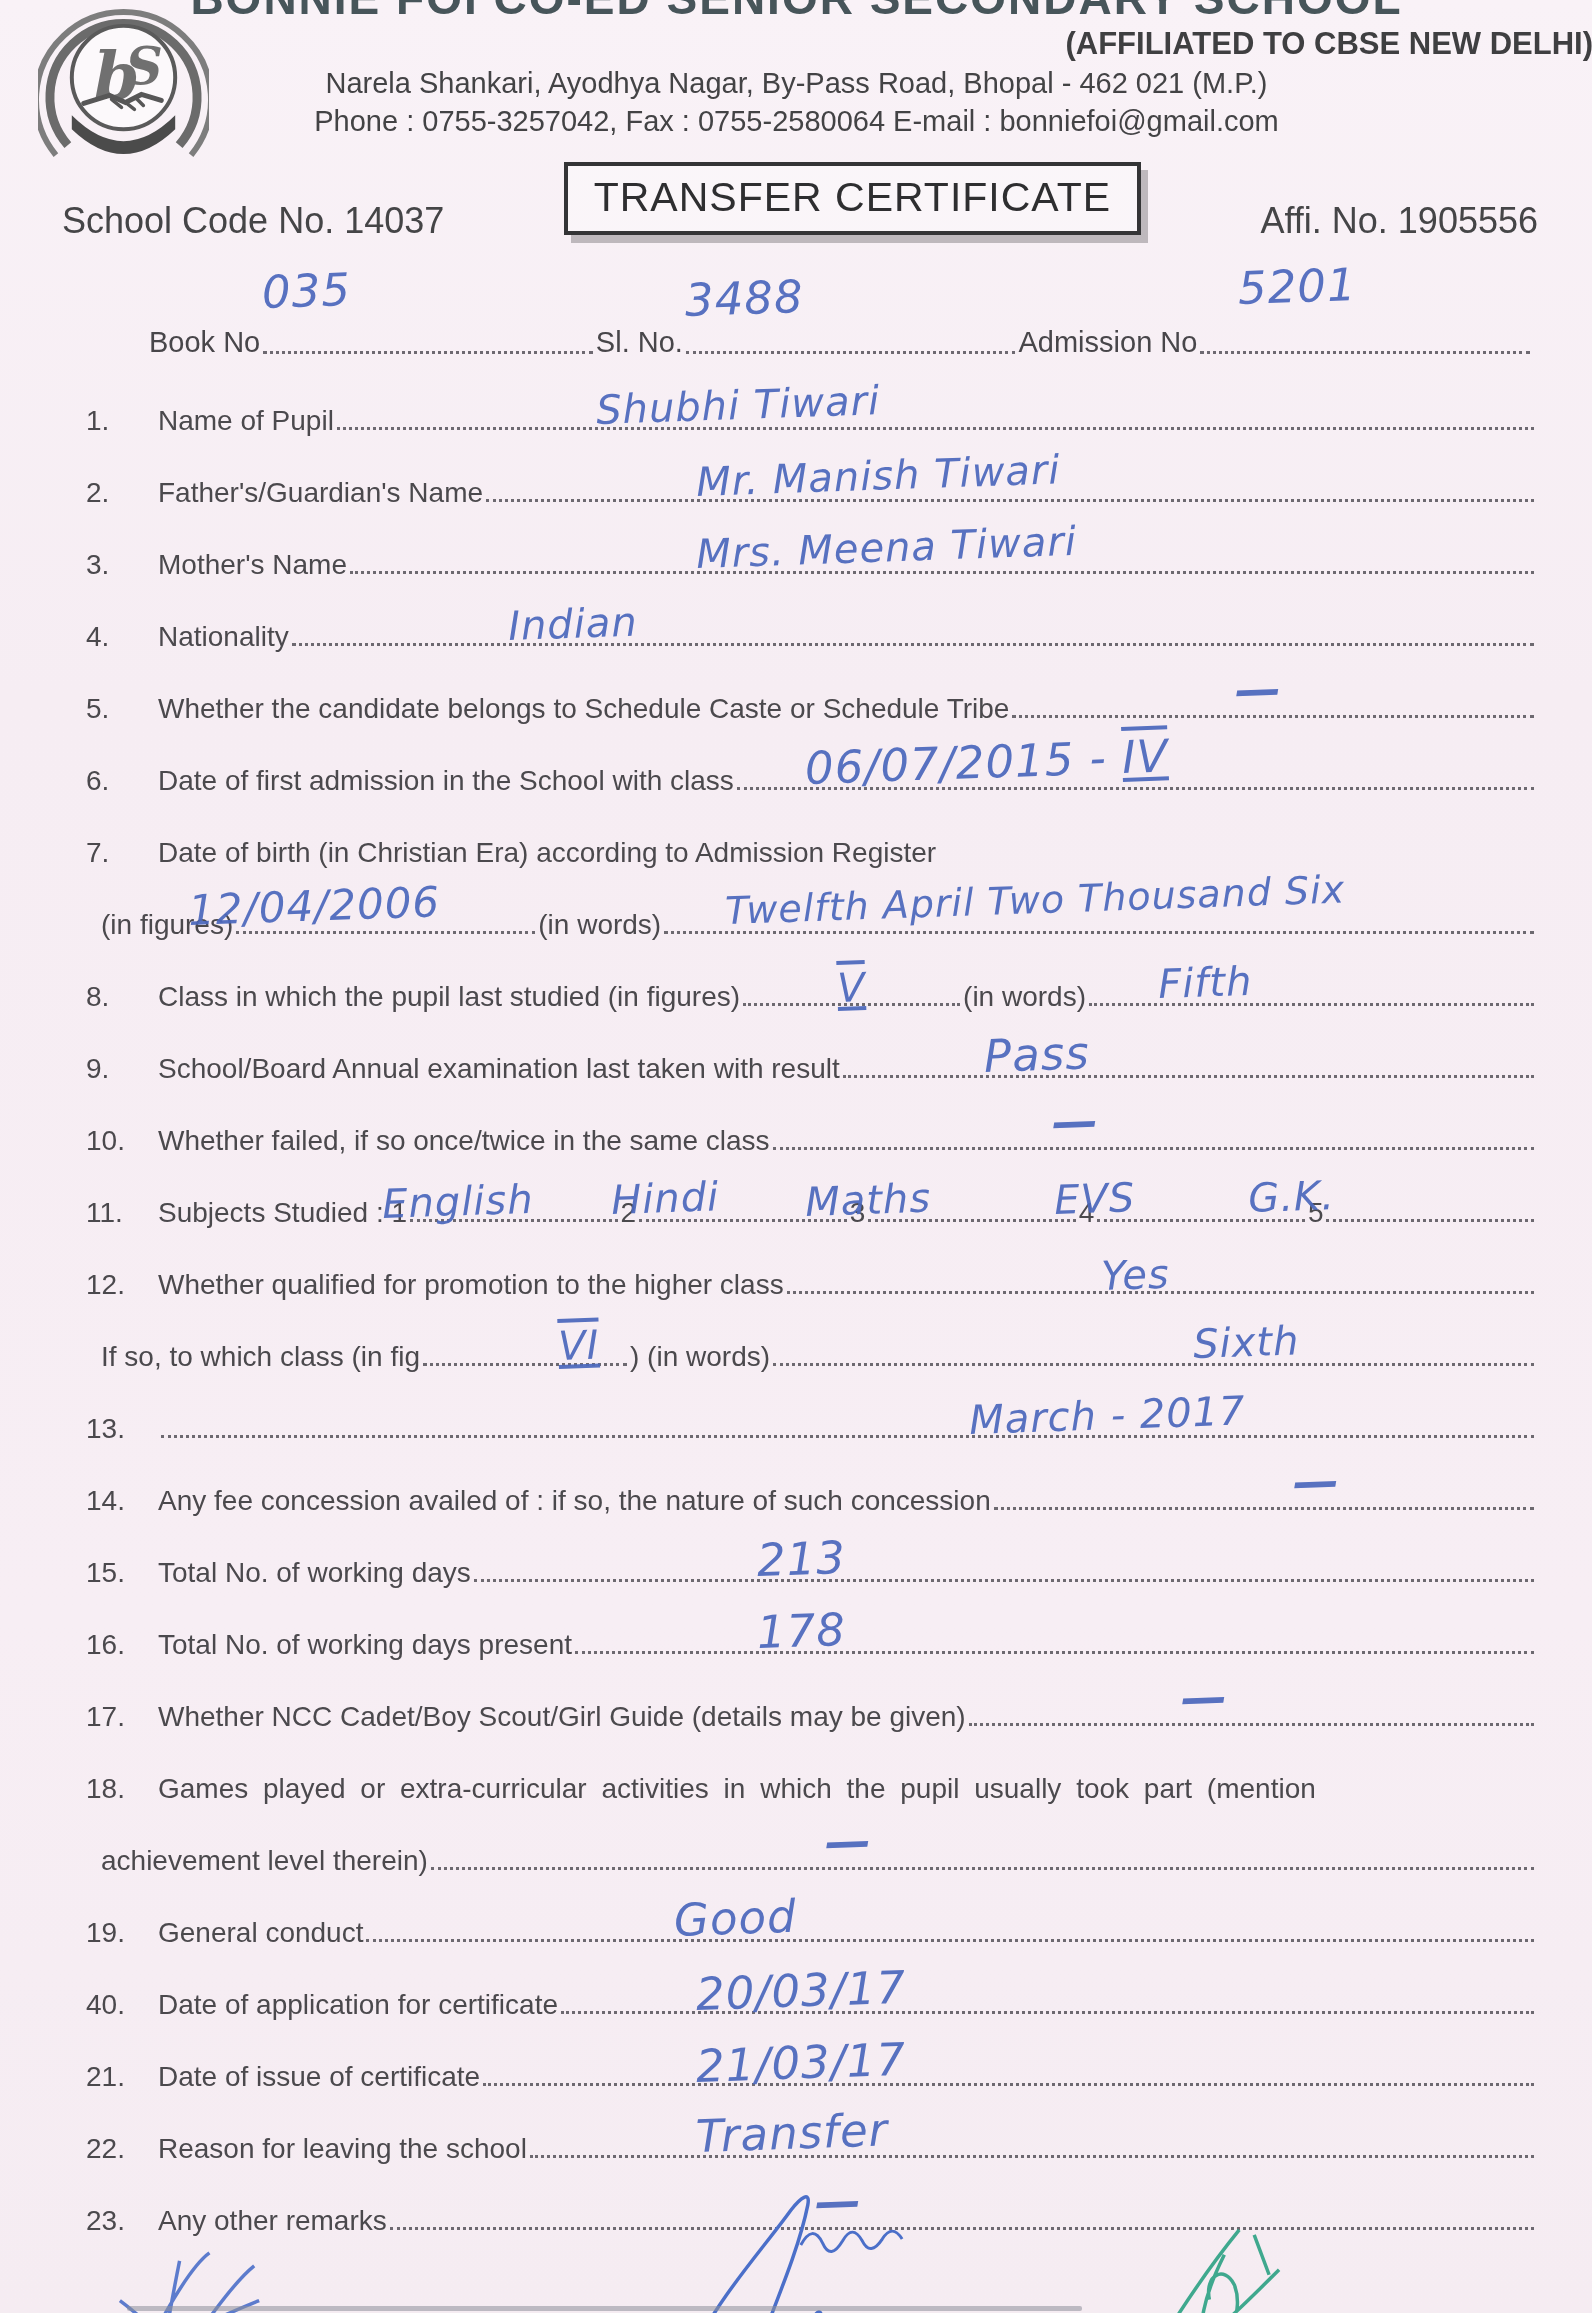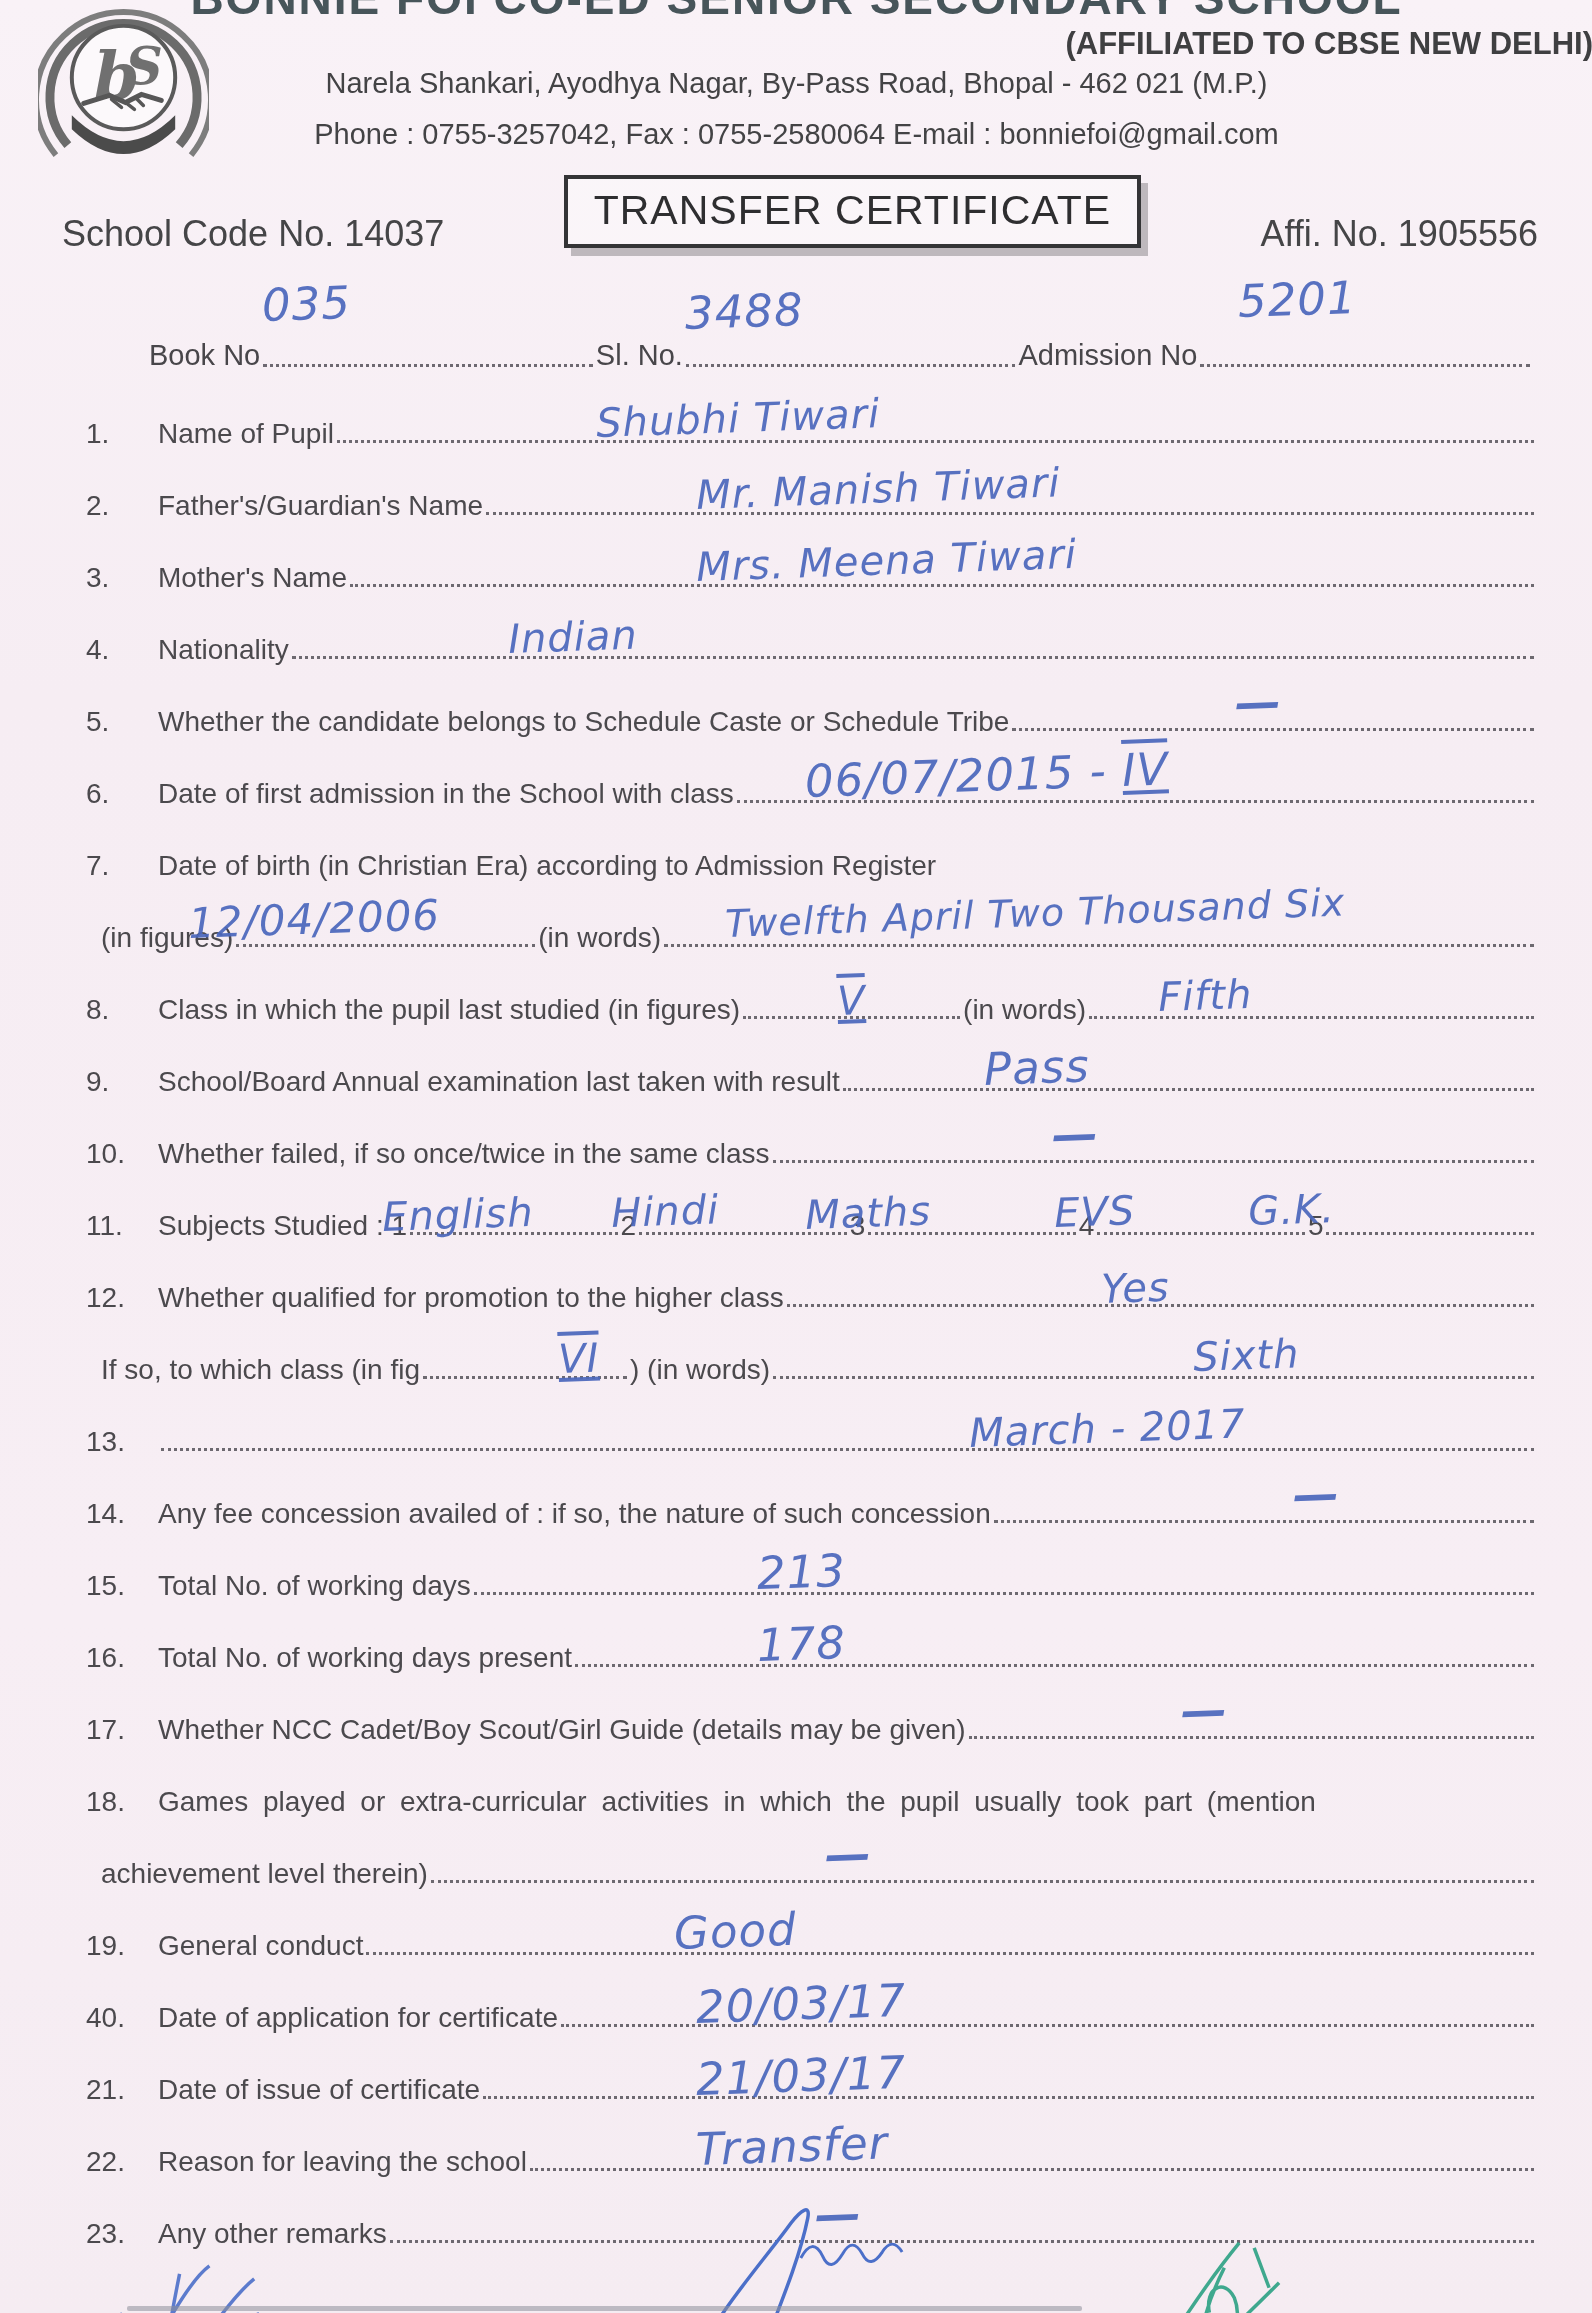--- a/index.html
+++ b/index.html
@@ -15,21 +15,21 @@
   
   .clip-strip{height:18px;overflow:hidden;text-align:center;}
   .clip-strip span{
     display:inline-block;margin-top:-38px;
     font-size:46px;font-weight:bold;letter-spacing:2px;color:#47555a;
     white-space:nowrap;
   }
   .logo{position:absolute;left:38px;top:4px;width:171px;height:169px;}
   .hdr-affil{text-align:right;font-size:31px;font-weight:bold;color:#3f3f41;margin-top:8px;}
   .hdr-addr{text-align:center;font-size:29px;color:#434345;margin-top:5px;}
-  .hdr-contact{text-align:center;font-size:29px;color:#434345;margin-top:18px;}
+  .hdr-contact{text-align:center;font-size:29px;color:#434345;margin-top:5px;}
   .code-row{
     display:flex;align-items:center;justify-content:space-between;
     margin:16px 55px 0 62px;
   }
   .code-row .left,.code-row .right{font-size:36px;color:#454547;margin-top:46px;}
   .tc-box{
     border:4px solid #343436;
     box-shadow:7px 8px 0 rgba(120,115,120,.45);
     padding:8px 26px 10px 26px;
     font-size:41px;font-weight:normal;letter-spacing:1px;color:#2e2e30;

